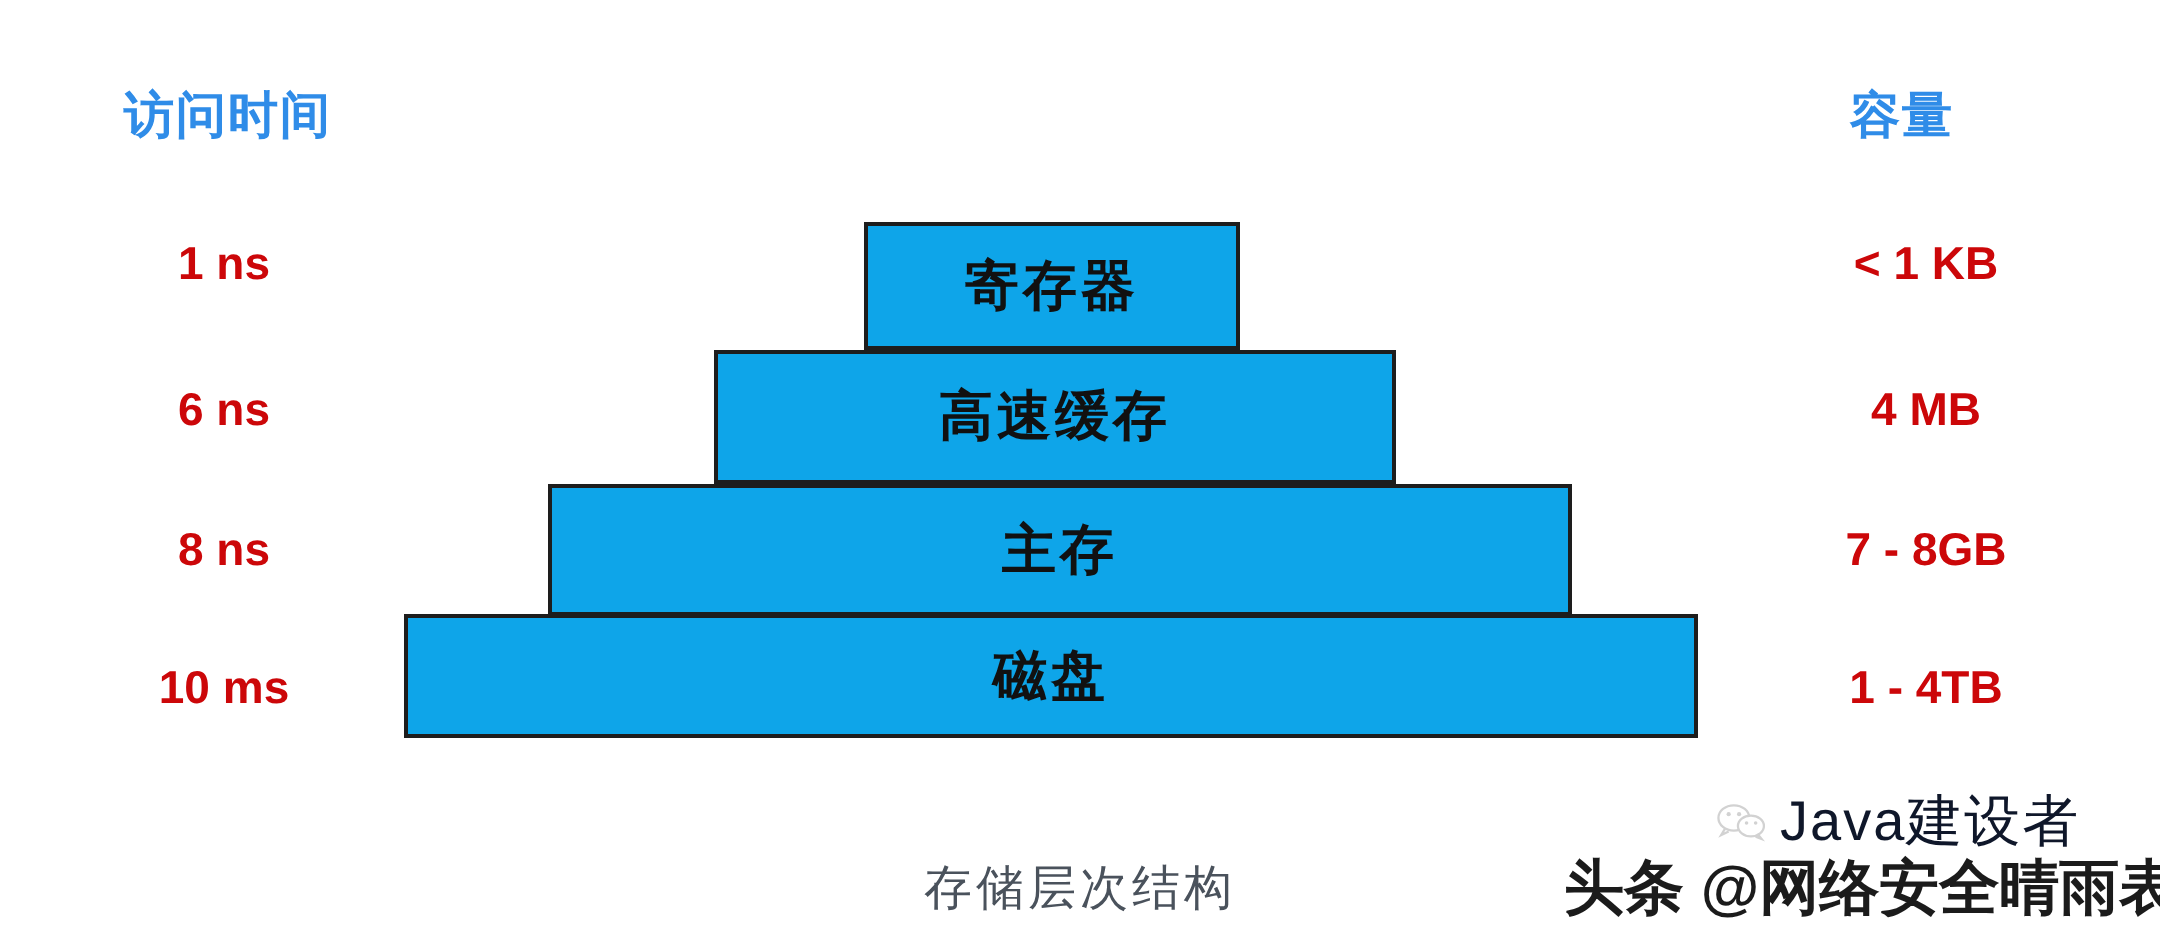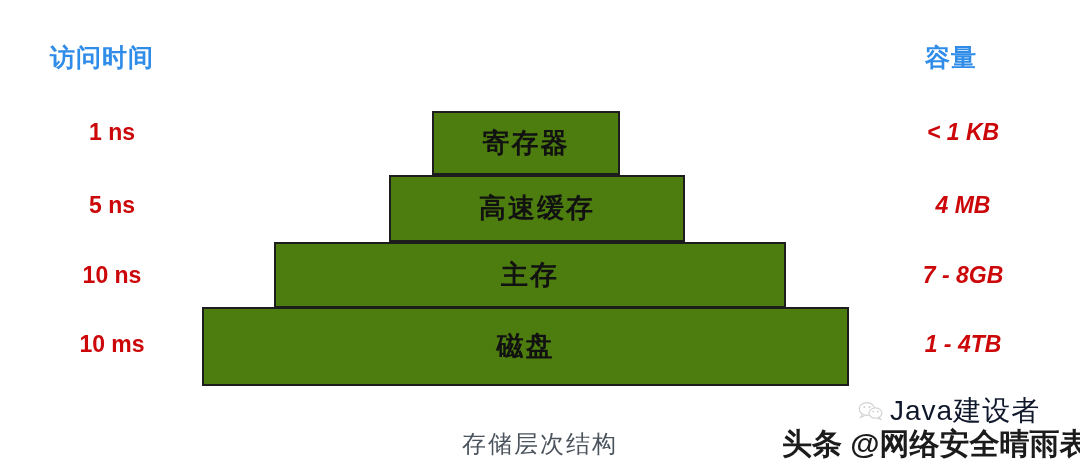--- a/index.html
+++ b/index.html
@@ -21,68 +21,68 @@
   
   .col-heading {
     position: absolute;
     font-size: 25px;
     font-weight: bold;
     color: #2f8ce8;
     letter-spacing: 1px;
     white-space: nowrap;
   }
   #heading-access {
-    left: 50px;
+    left: 62px;
     top: 41px;
   }
   #heading-capacity {
     left: 925px;
     top: 41px;
   }
 
   
   .side-label {
     position: absolute;
     font-size: 23px;
     font-weight: bold;
     color: #cc0709;
     white-space: nowrap;
     text-align: right;
     transform: translate(-50%, -50%);
   }
   .access-label { left: 112px; }
-  .capacity-label { left: 963px; font-style: italic; }
+  .capacity-label { left: 963px; }
 
   .row-1 { top: 132px; }
   .row-2 { top: 205px; }
   .row-3 { top: 275px; }
   .row-4 { top: 344px; }
 
   
   .tier {
     position: absolute;
     box-sizing: border-box;
-    background: #4d7c0f;
+    background: #0ea5e9;
     border: 2px solid #1d1d1d;
     display: flex;
     align-items: center;
     justify-content: center;
   }
   .tier-label {
     font-size: 27px;
     font-weight: bold;
     color: #111111;
     letter-spacing: 2px;
     line-height: 1;
   }
 
   #tier-register { left: 432px; top: 111px; width: 188px;  height: 64px; z-index: 4; }
-  #tier-cache    { left: 357px; top: 175px; width: 296px;  height: 67px; z-index: 3; margin-left: 32px; }
+  #tier-cache    { left: 357px; top: 175px; width: 341px;  height: 67px; z-index: 3; }
   #tier-main     { left: 274px; top: 242px; width: 512px;  height: 66px; z-index: 2; }
-  #tier-disk     { left: 202px; top: 307px; width: 647px;  height: 79px; z-index: 1; }
+  #tier-disk     { left: 202px; top: 307px; width: 647px;  height: 62px; z-index: 1; }
 
   
   #caption {
     position: absolute;
     left: 50%;
     transform: translateX(-50%);
     top: 428px;
     font-size: 24px;
     color: #4a525c;
     letter-spacing: 2px;
@@ -122,22 +122,22 @@
 </style>
 </head>
 <body>
 
 <div id="canvas">
 
   <div class="col-heading" id="heading-access">访问时间</div>
   <div class="col-heading" id="heading-capacity">容量</div>
 
   <div class="side-label access-label row-1">1 ns</div>
-  <div class="side-label access-label row-2">5 ns</div>
-  <div class="side-label access-label row-3">10 ns</div>
+  <div class="side-label access-label row-2">6 ns</div>
+  <div class="side-label access-label row-3">8 ns</div>
   <div class="side-label access-label row-4">10 ms</div>
 
   <div class="side-label capacity-label row-1">&lt; 1 KB</div>
   <div class="side-label capacity-label row-2">4 MB</div>
   <div class="side-label capacity-label row-3">7 - 8GB</div>
   <div class="side-label capacity-label row-4">1 - 4TB</div>
 
   <div class="tier" id="tier-register">
     <span class="tier-label">寄存器</span>
   </div>

